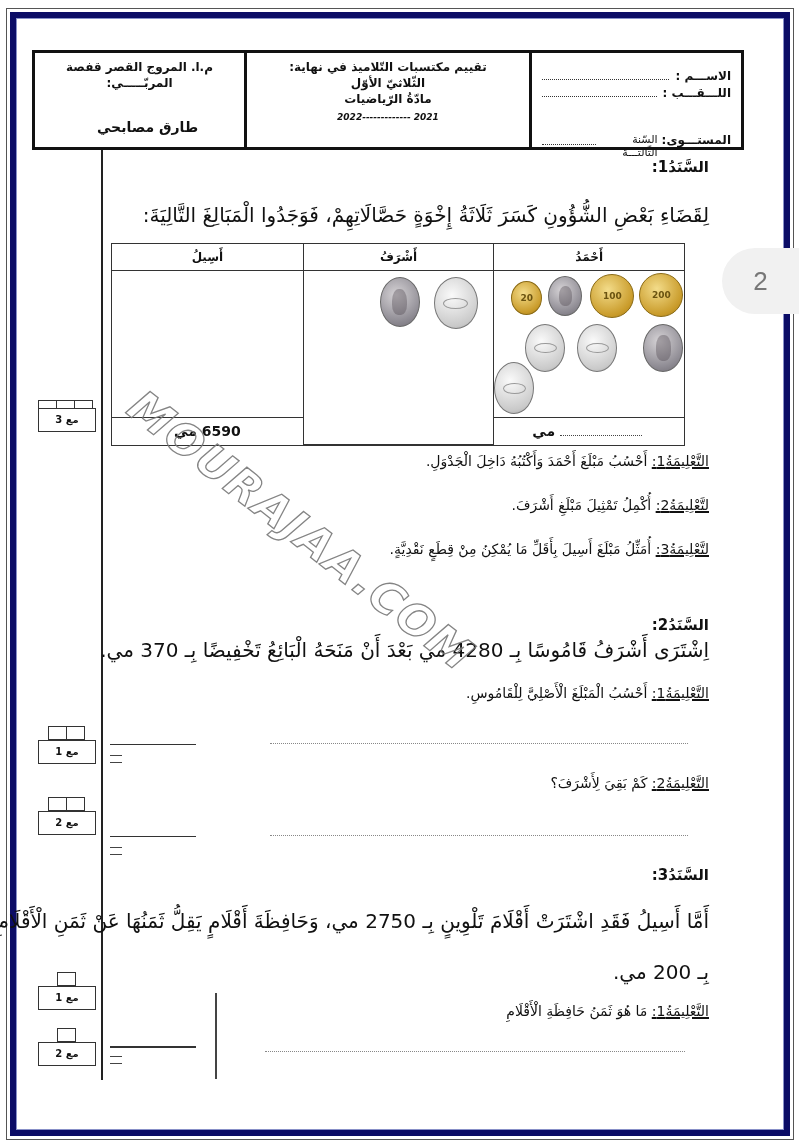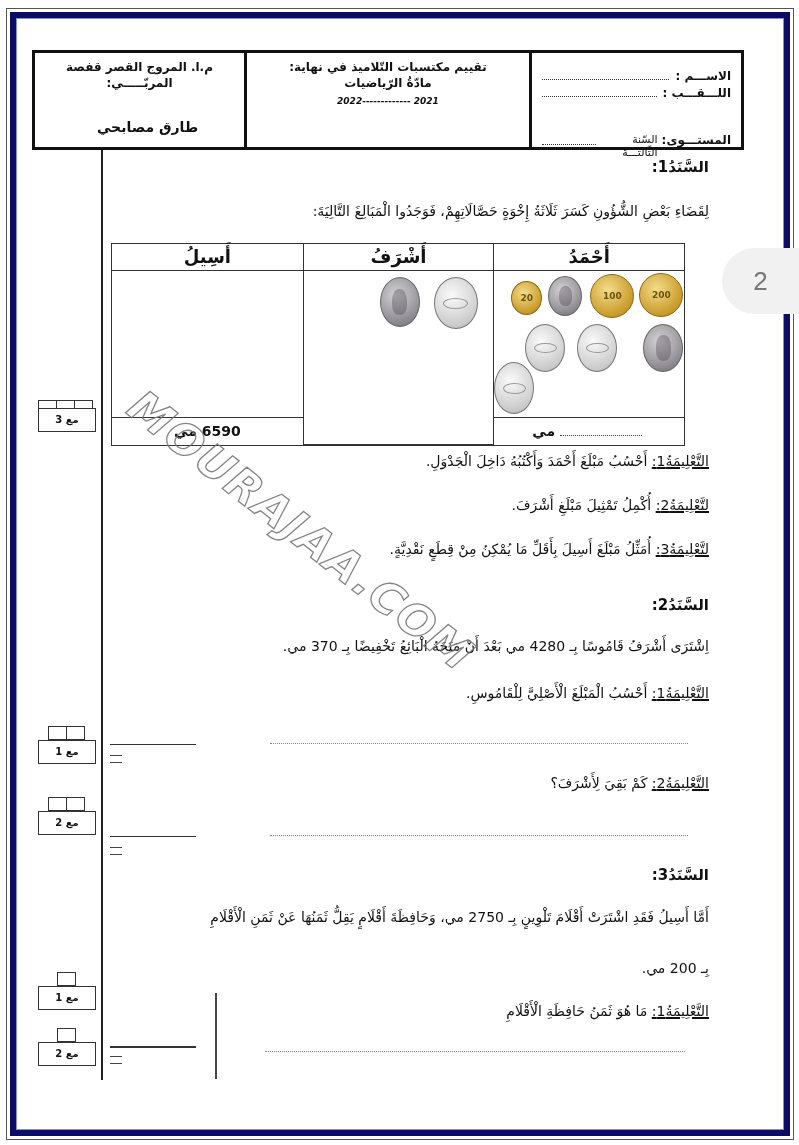--- a/index.html
+++ b/index.html
@@ -28,29 +28,29 @@
 
   
   .margin-line { position: absolute; left: 101px; top: 150px; width: 2px; height: 930px; background: #222; }
 
   
   .grade { position: absolute; }
   .grade .cells { display: flex; position: absolute; }
   .grade .cells span { display: block; width: 19px; height: 14px; border: 1px solid #333; margin-right: -1px; background: #fff; }
   .grade .box { position: absolute; width: 58px; height: 24px; border: 1px solid #333; background: #fff; font-size: 10px; font-weight: bold; text-align: center; line-height: 22px; direction: rtl; }
   .sanad { position: absolute; right: 90px; font-size: 15px; font-weight: bold; direction: rtl; }
-  .para { position: absolute; right: 90px; font-size: 14px; direction: rtl; white-space: nowrap; }
+  .para { position: absolute; right: 90px; font-size: 20px; direction: rtl; white-space: nowrap; }
   .task { position: absolute; right: 90px; font-size: 14px; direction: rtl; white-space: nowrap; }
   .task .tlabel { text-decoration: underline; text-decoration-thickness: 1.5px; }
 
   
   .coins { position: absolute; left: 111px; top: 243px; width: 574px; height: 203px; border: 1.5px solid #333; display: flex; flex-direction: row-reverse; }
   .ccol { width: 33.33%; border-left: 1px solid #333; display: flex; flex-direction: column; }
   .ccol:last-child { border-left: none; }
-  .chead { height: 27px; border-bottom: 1.5px solid #333; text-align: center; font-weight: bold; font-size: 18px; line-height: 26px; direction: rtl; }
+  .chead { height: 27px; border-bottom: 1.5px solid #333; text-align: center; font-weight: bold; font-size: 12px; line-height: 26px; direction: rtl; }
   .cbody { flex: 1; position: relative; border-bottom: 1.5px solid #333; }
   .cfoot { height: 27px; text-align: center; font-weight: bold; font-size: 14px; line-height: 26px; direction: rtl; }
   .cfoot .blank { display: inline-block; width: 82px; border-bottom: 1px dotted #444; height: 12px; margin-right: 4px; }
 
   .coin { position: absolute; border-radius: 50%; display: flex; align-items: center; justify-content: center; font-size: 9px; font-weight: bold; color: #6b5310; }
   .coin.gold { background: radial-gradient(circle at 40% 35%, #f3dc8a, #c99b2a 70%, #a07818); border: 1px solid #8a6a14; }
   .coin.gray { background: radial-gradient(circle at 40% 35%, #d6d3d6, #8d8a92 70%, #6f6b73); border: 1px solid #666; color: #444; }
   .coin.silver { background: radial-gradient(circle at 40% 35%, #fafafa, #c9c9c9 75%, #9a9a9a); border: 1px solid #777; color: #666; }
   .coin.face::after { content: ""; width: 40%; height: 55%; border-radius: 45% 45% 40% 40%; background: rgba(70,60,70,0.35); }
   .coin.boat::after { content: ""; width: 55%; height: 18%; border-radius: 50%; border: 1.5px solid #999; }
@@ -85,20 +85,21 @@
       <span class="dots"></span>
     </div>
     <div class="h-level">
       <span>المستـــوى:</span>
       <span class="lv">السّنة الثّالثـــة</span>
       <span class="dots2"></span>
     </div>
   </div>
   <div class="hcell h-title">
     <div>تقييم مكتسبات التّلاميذ في نهاية:</div>
+    <div>الثّلاثيّ الأوّل</div>
     <div>مادّةُ الرّياضيات</div>
     <div class="h-year" style="direction:ltr">2022------------- 2021</div>
   </div>
   <div class="hcell h-school">
     <div>م.ا. المروج القصر قفصة</div>
     <div>المربّـــــي:</div>
     <div class="teacher-name">طارق مصابحي</div>
   </div>
 </div>
 
@@ -177,21 +178,21 @@
 <div class="task" style="top:453px;">
   <span class="tlabel">التَّعْلِيمَةُ1:</span><span> أَحْسُبُ مَبْلَغَ أَحْمَدَ وَأَكْتُبُهُ دَاخِلَ الْجَدْوَلِ.</span>
 </div>
 <div class="task" style="top:497px;">
   <span class="tlabel">لتَّعْلِيمَةُ2:</span><span> أُكْمِلُ تَمْثِيلَ مَبْلَغِ أَشْرَفَ.</span>
 </div>
 <div class="task" style="top:541px;">
   <span class="tlabel">لتَّعْلِيمَةُ3:</span><span> أُمَثِّلُ مَبْلَغَ أَسِيلَ بِأَقَلِّ مَا يُمْكِنُ مِنْ قِطَعٍ نَقْدِيَّةٍ.</span>
 </div>
 
-<div class="sanad" style="top:596px;">السَّنَدُ2:</div>
+<div class="sanad" style="top:616px;">السَّنَدُ2:</div>
 <div class="para" style="top:638px;margin-left:8px;">اِشْتَرَى أَشْرَفُ قَامُوسًا بِـ 4280 مي بَعْدَ أَنْ مَنَحَهُ الْبَائِعُ تَخْفِيضًا بِـ 370 مي.</div>
 <div class="task" style="top:685px;">
   <span class="tlabel">التَّعْلِيمَةُ1:</span><span> أَحْسُبُ الْمَبْلَغَ الْأَصْلِيَّ لِلْقَامُوسِ.</span>
 </div>
 <div class="uline" style="left:110px; top:744px; width:86px;"></div>
 <div class="eq" style="left:110px; top:755px;"></div>
 <div class="dotline" style="left:270px; top:743px; width:418px;"></div>
 
 <div class="task" style="top:775px;">
   <span class="tlabel">التَّعْلِيمَةُ2:</span><span> كَمْ بَقِيَ لِأَشْرَفَ؟</span>

